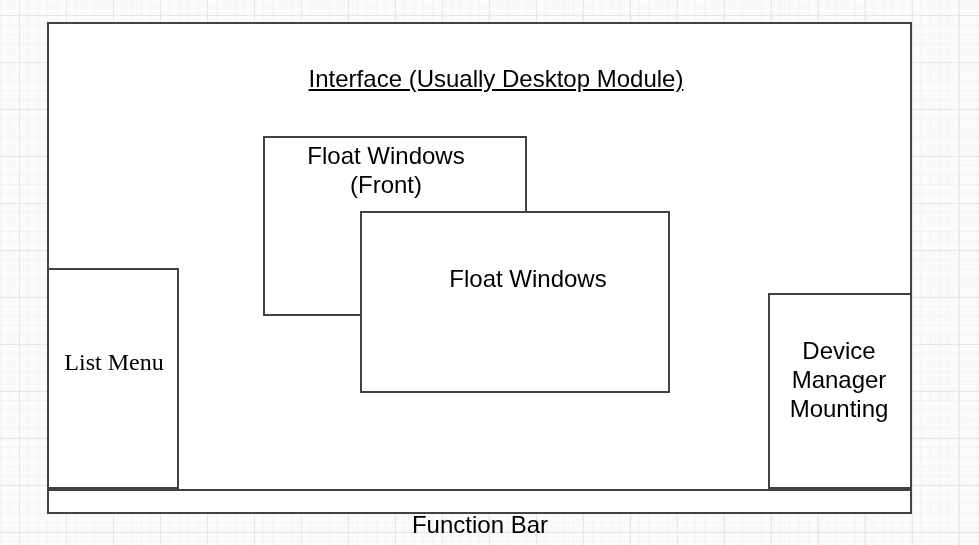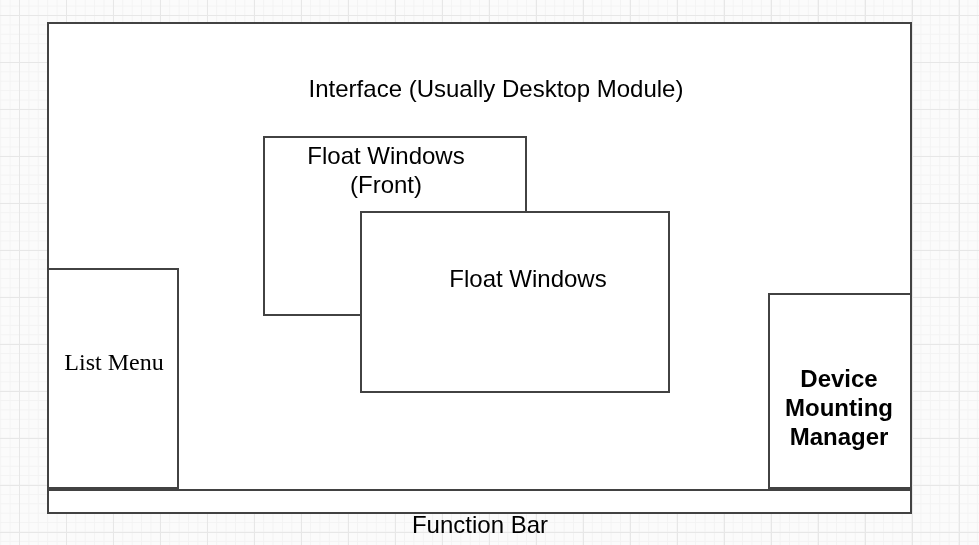--- a/index.html
+++ b/index.html
@@ -43,25 +43,25 @@
     position: absolute;
     z-index: 5;
     transform: translateX(-50%);
     color: #000000;
     font-size: 24px;
     line-height: 29px;
     text-align: center;
     white-space: nowrap;
   }
   .label span { display: block; }
-  .interface-label { left: 496px; top: 74px;  }
+  .interface-label { left: 496px; top: 64px; text-decoration: underline;  }
   .back-label      { left: 386px; top: 141px; }
   .front-label     { left: 528px; top: 264px; }
   .list-label      { left: 114px; top: 348px; font-family: Liberation Serif, serif; }
-  .device-label    { left: 839px; top: 364px; font-weight: bold; }
+  .device-label    { left: 839px; top: 336px; }
   .bar-label       { left: 480px; top: 510px; }
 </style>
 </head>
 <body>
 
 <div class="canvas">
 
   <div class="box outer-box"></div>
   <div class="box back-box"></div>
   <div class="box list-box"></div>
@@ -77,19 +77,19 @@
   </div>
 
   <div class="label front-label">
     <span>Float Windows</span>
   </div>
 
   <div class="label list-label">List Menu</div>
 
   <div class="label device-label">
     <span>Device</span>
+    <span>Manager</span>
     <span>Mounting</span>
-    <span>Manager</span>
   </div>
 
   <div class="label bar-label">Function Bar</div>
 
 </div>
 
 </body></html>

